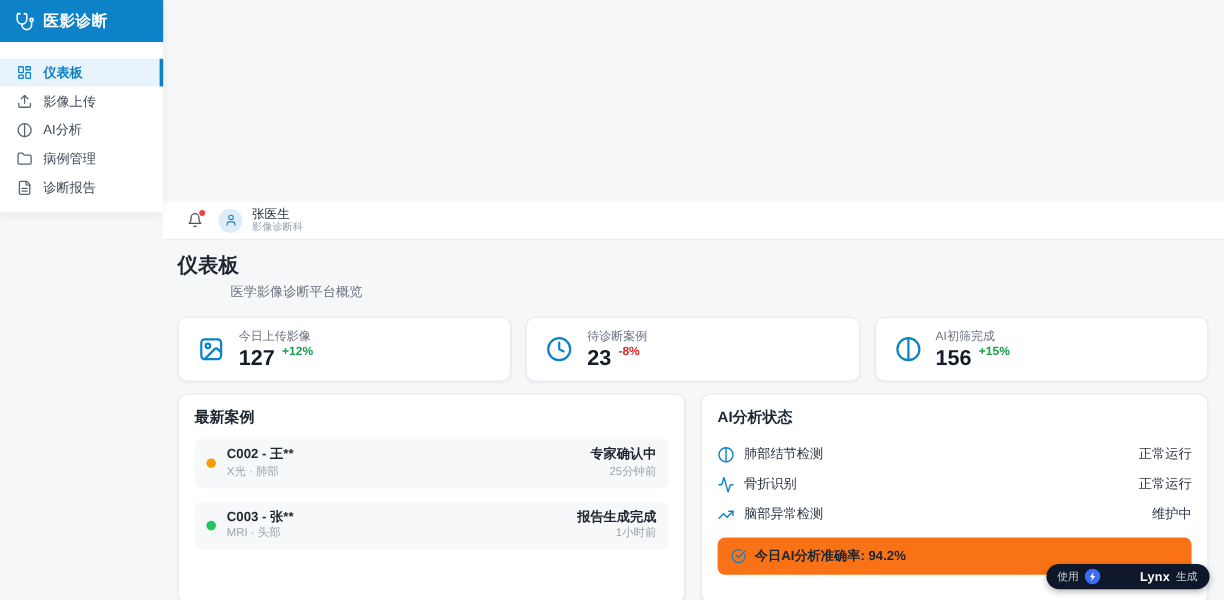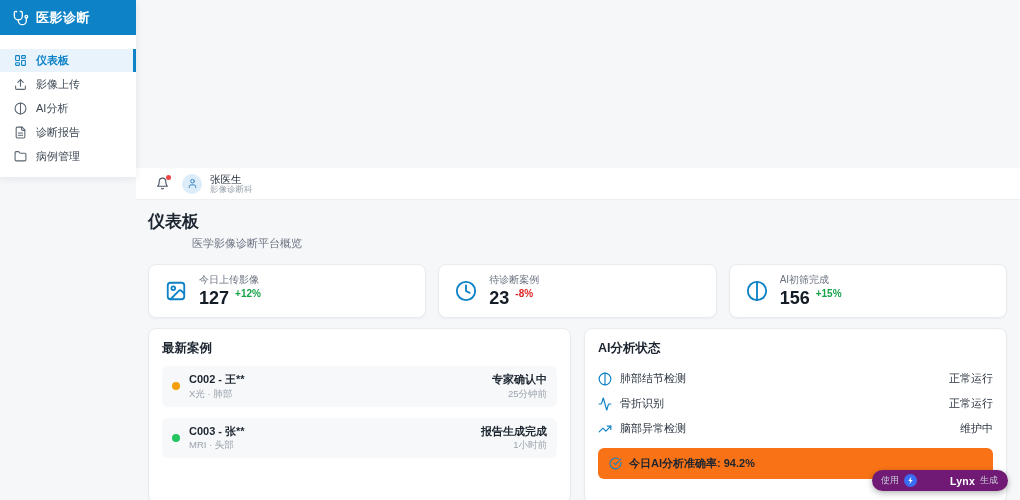--- a/index.html
+++ b/index.html
@@ -97,21 +97,21 @@
   .accuracy-box {
     margin-top:7px; background:#f97316; border-radius:6px; padding:8px 11px;
     display:flex; align-items:center; gap:7px;
     font-size:11px; font-weight:600; color:#1c2530;
   }
   .accuracy-box .accicon { color:#0d82c6; flex:none; }
 
   
   .lynx-badge {
     position:absolute; right:12px; bottom:9px; z-index:5;
-    background:#701a75; border-radius:999px; padding:4px 10px 4px 9px;
+    background:#0f172a; border-radius:999px; padding:4px 10px 4px 9px;
     display:flex; align-items:center; gap:5px; cursor:pointer;
     box-shadow:0 2px 6px rgba(0,0,0,.3);
   }
   .lynx-small { font-size:9px; color:#c9ced6; }
   .lynx-brand { font-size:10.5px; font-weight:800; color:#fff; letter-spacing:.2px;margin-left:28px; }
 </style>
 </head>
 <body>
 
 <aside class="sidebar">
@@ -152,35 +152,35 @@
         <svg width="13" height="13" viewBox="0 0 24 24" fill="none" stroke="currentColor" stroke-width="2" stroke-linecap="round" stroke-linejoin="round">
           <circle cx="12" cy="12" r="10"></circle>
             <line x1="12" y1="2" x2="12" y2="22"></line>
         </svg>
       </span>
       <span>AI分析</span>
     </div>
     <div class="nav-item">
       <span class="nicon">
         <svg width="13" height="13" viewBox="0 0 24 24" fill="none" stroke="currentColor" stroke-width="2" stroke-linecap="round" stroke-linejoin="round">
+          <path d="M20 20a2 2 0 0 0 2-2V8a2 2 0 0 0-2-2h-7.9a2 2 0 0 1-1.69-.9L9.6 3.9A2 2 0 0 0 7.93 3H4a2 2 0 0 0-2 2v13a2 2 0 0 0 2 2Z"></path>
+        </svg>
+      </span>
+      <span>病例管理</span>
+    </div>
+    <div class="nav-item">
+      <span class="nicon">
+        <svg width="13" height="13" viewBox="0 0 24 24" fill="none" stroke="currentColor" stroke-width="2" stroke-linecap="round" stroke-linejoin="round">
           <path d="M15 2H6a2 2 0 0 0-2 2v16a2 2 0 0 0 2 2h12a2 2 0 0 0 2-2V7Z"></path>
             <path d="M14 2v4a2 2 0 0 0 2 2h4"></path>
             <path d="M16 13H8"></path>
             <path d="M16 17H8"></path>
         </svg>
       </span>
       <span>诊断报告</span>
-    </div>
-    <div class="nav-item">
-      <span class="nicon">
-        <svg width="13" height="13" viewBox="0 0 24 24" fill="none" stroke="currentColor" stroke-width="2" stroke-linecap="round" stroke-linejoin="round">
-          <path d="M20 20a2 2 0 0 0 2-2V8a2 2 0 0 0-2-2h-7.9a2 2 0 0 1-1.69-.9L9.6 3.9A2 2 0 0 0 7.93 3H4a2 2 0 0 0-2 2v13a2 2 0 0 0 2 2Z"></path>
-        </svg>
-      </span>
-      <span>病例管理</span>
     </div>
   </nav>
 </aside>
 
 <header class="topbar">
   <div class="bell-wrap">
     <span>
       <svg width="13" height="13" viewBox="0 0 24 24" fill="none" stroke="currentColor" stroke-width="2" stroke-linecap="round" stroke-linejoin="round">
         <path d="M6 8a6 6 0 0 1 12 0c0 7 3 9 3 9H3s3-2 3-9"></path>
           <path d="M10.3 21a1.94 1.94 0 0 0 3.4 0"></path>

